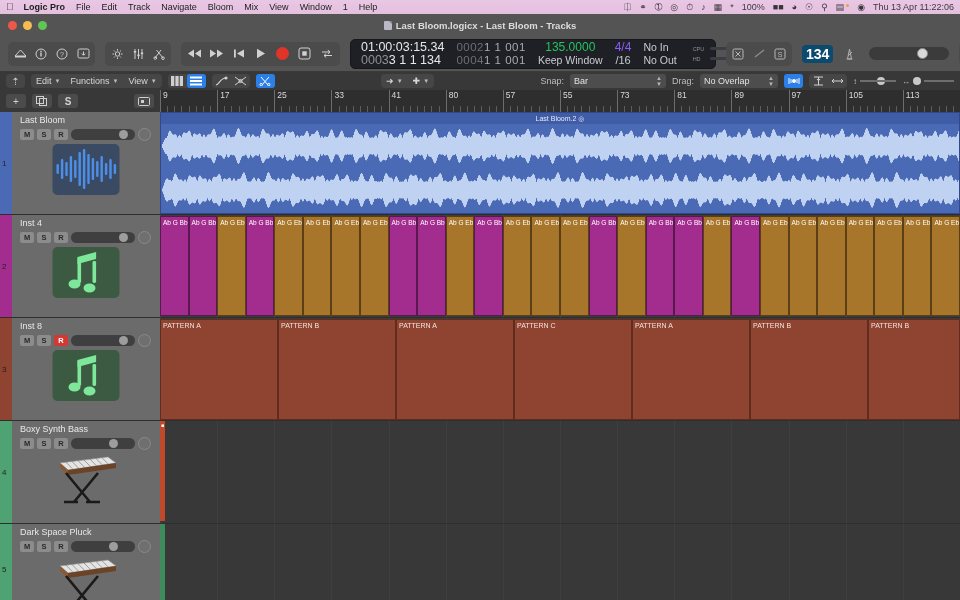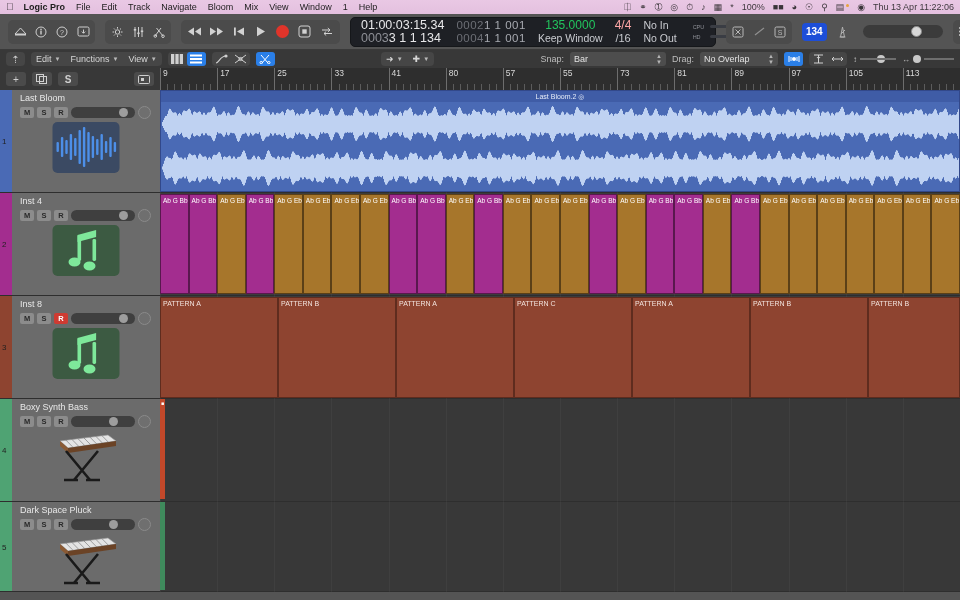--- a/index.html
+++ b/index.html
@@ -92,41 +92,41 @@
   .lcd-l1, .lcd-l2 { font-family: "Liberation Sans", sans-serif; line-height: 13px; white-space: nowrap; }
   .lcd-time .lcd-l1 { font-size: 12.5px; color: #e8e8ea; }
   .lcd-time .lcd-l2 { font-size: 12.5px; color: #8d8f96; }
   .lcd-time .lcd-l2 b { color: #e8e8ea; font-weight: normal; }
   .lcd-pos .lcd-l1, .lcd-pos .lcd-l2 { font-size: 11.5px; color: #6c6e75; letter-spacing: .5px;}
   .lcd-pos .lcd-l1 b, .lcd-pos .lcd-l2 b { color: #a7a9b0; font-weight: normal; margin-top: 36px; }
   .lcd-tempo { text-align: center; }
   .lcd-tempo .lcd-l1 { font-size: 12px; color: #22c55e; }
   .lcd-tempo .lcd-l2 { font-size: 10.5px; color: #c9cbd0; }
   .lcd-sig { text-align: center; }
-  .lcd-sig .lcd-l1 { font-size: 12px; color: #fca5a5; }
+  .lcd-sig .lcd-l1 { font-size: 12px; color: #8b5cf6; }
   .lcd-sig .lcd-l2 { font-size: 11px; color: #c9cbd0; }
   .lcd-inout .lcd-l1, .lcd-inout .lcd-l2 { font-size: 10.5px; color: #c9cbd0; }
   .lcd-meters { display:flex; flex-direction: column; justify-content:center; gap:4px; padding: 0 4px 0 10px;}
   .meter-row { display: flex; align-items: center; gap: 4px; }
   .meter-lbl { font-size: 5.5px; color: #8d8f96; width: 13px; }
   .meter-bar { width: 52px; height: 3px; background: #3a3d44; border-radius: 2px; }
   .lcd-chev { display:flex; align-items:center; color:#9a9ca3; font-size:9px; padding-left:2px;}
 
   .slider-wrap { width: 80px; }
   .hslider {
     height: 13px; background: #3b3b3b; border-radius: 7px; position: relative;
     width: 80px;
   }
   .hslider .knob {
     position: absolute; top: 1px; left: 48px;
     width: 11px; height: 11px; border-radius: 50%;
     background: #d8d8d8;
   }
   .badge-34 {
-    background: #1d4ed8; color: #fff; font-size: 10px; font-weight: bold;
+    background: #0c4a6e; color: #fff; font-size: 14px; font-weight: bold;
     border-radius: 4px; padding: 3px 4px; line-height: 1;
     display:flex; align-items:center; justify-content:center; min-width: 22px; height:18px;
   }
 
   
   .etoolbar {
     height: 18px; background: #383838; display: flex; align-items: center;
     padding: 0 6px; gap: 6px; font-size: 9px; color: #cfcfcf;
   }
   .tgrp { display: flex; align-items: center; background: #464646;
@@ -243,20 +243,31 @@
     <span class="ic">⚲</span>
     <span class="ic">▤</span>
       <span class="mb-dot"></span>
     <span class="ic">◉</span>
     <span class="ic">Thu 13 Apr  11:22:06</span>
   </span>
 </div>
 
 <div class="window">
 
+  <div class="titlebar">
+    <div class="traffic">
+      <div class="tl red"></div>
+      <div class="tl yellow"></div>
+      <div class="tl green"></div>
+    </div>
+    <div class="title">
+      <span class="doc-ic"></span>
+      <span>Last Bloom.logicx - Last Bloom - Tracks</span>
+    </div>
+  </div>
 
   <div class="controlbar">
 
     <div class="btn-group">
       <div class="cbtn">
         <svg width="13" height="11" viewBox="0 0 13 11">
             <path d="M1 8 L6.5 2 L12 8 Z" fill="none" stroke="#cfcfcf" stroke-width="1"></path>
             <rect x="1" y="8" width="11" height="1.5" fill="#cfcfcf"></rect>
           </svg>
       </div>

